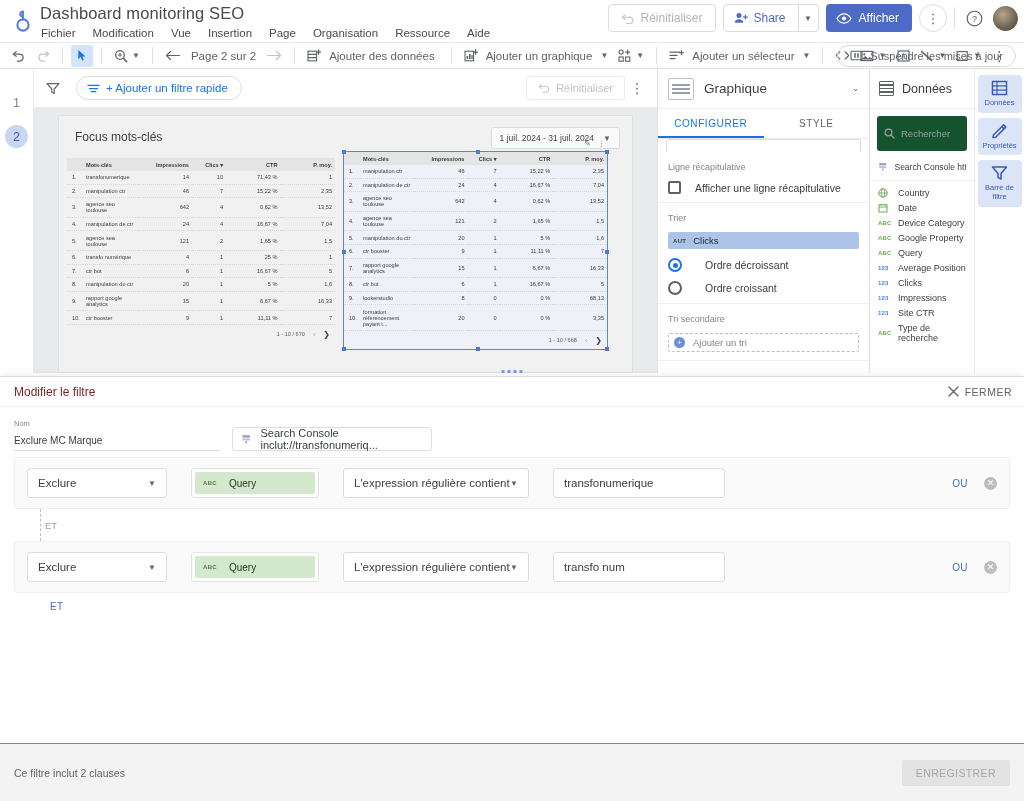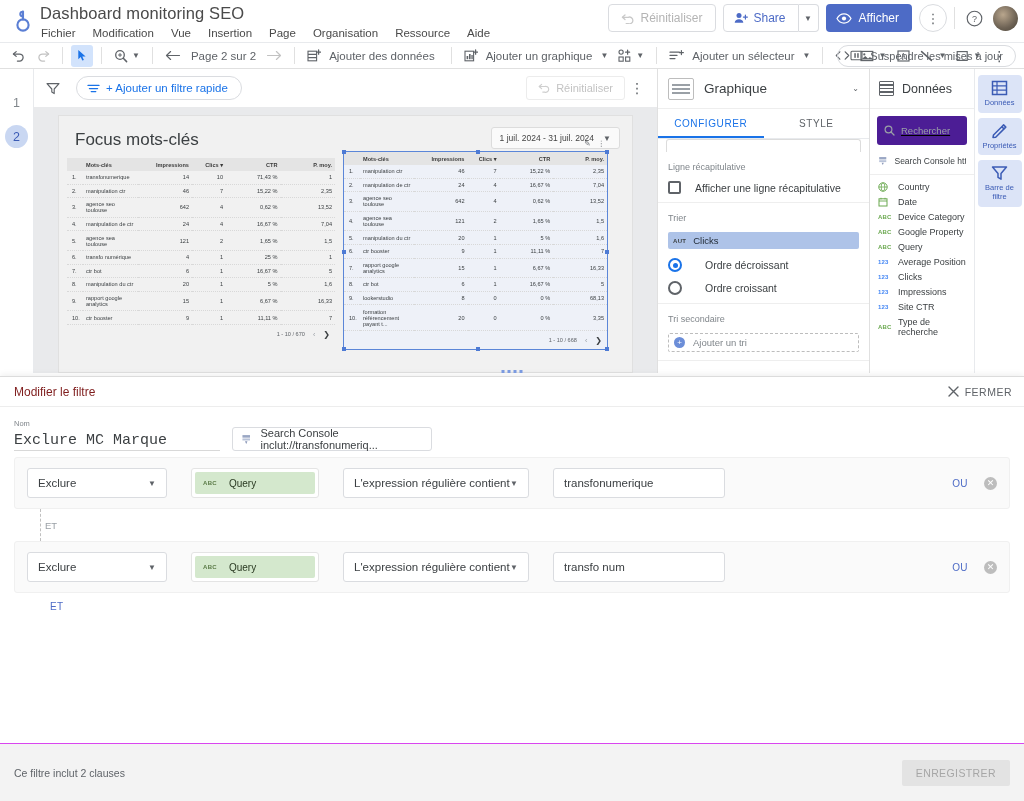--- a/index.html
+++ b/index.html
@@ -48,21 +48,21 @@
   .center { flex: 1; display: flex; flex-direction: column; min-width: 0; }
   .filterbar { height: 38px; display: flex; align-items: center; padding: 0 12px; gap: 16px; background: #fff; position: relative; }
   .funnel { color: #5f6368; font-size: 13px; }
   .quickfilter { height: 24px; display: flex; align-items: center; gap: 6px; padding: 0 13px 0 10px; border: 1px solid #dadce0; border-radius: 12px; font-size: 11.5px; color: #1a73e8; }
   .fb-right { position: absolute; right: 12px; display: flex; align-items: center; gap: 4px; }
   .reset-chip { height: 24px; display: flex; align-items: center; gap: 6px; padding: 0 11px; border: 1px solid #ececec; border-radius: 3px; font-size: 11px; color: #c3c3c3; }
   .kebab { color: #5f6368; font-size: 14px; width: 16px; text-align: center; }
 
   .canvas-wrap { flex: 1; background: #e9eaec; padding: 8px 0 0 0; overflow: hidden; position: relative; }
   .canvas { margin: 0 auto; width: 575px; height: 258px; background: #f1f1f1; border: 1px solid #e0e0e0; position: relative; }
-  .rep-title { position: absolute; left: 16px; top: 14px; font-size: 17px; color: #3c4043; }
+  .rep-title { position: absolute; left: 16px; top: 14px; font-size: 12px; color: #3c4043; }
   .daterange { position: absolute; right: 12px; top: 11px; height: 22px; display: flex; align-items: center; gap: 9px; padding: 0 8px; border: 1px solid #dcdcdc; border-radius: 3px; background: #fafafa; font-size: 8.5px; color: #444; }
 
   
   table.dt { border-collapse: collapse; width: 100%; font-size: 5.6px; color: #3c4043; table-layout: fixed; }
   table.dt th { background: #e4e4e4; font-weight: 700; padding: 3.5px 3px; font-size: 5.6px; color: #3a3a3a; }
   table.dt td { padding: 3.3px 3px; border-bottom: 1px dotted #d8d8d8; }
   .ta-r { text-align: right; }
   .ta-l { text-align: left; }
   .col-idx { width: 16px; text-align: left; padding-left: 5px !important; }
   .tbl1 { position: absolute; left: 8px; top: 42px; width: 268px; background: #f1f1f1; }
@@ -101,21 +101,21 @@
   .radio.on::after { content: ""; position: absolute; left: 2.5px; top: 2.5px; width: 5px; height: 5px; border-radius: 50%; background: #1a73e8; }
   .radio-lbl { font-size: 10.5px; color: #3c4043; }
   .addsort { height: 19px; border: 1px dashed #bdbdbd; border-radius: 2px; display: flex; align-items: center; gap: 8px; padding: 0 5px; font-size: 9.5px; color: #80868b; }
   .plus-badge { width: 11px; height: 11px; border-radius: 50%; background: #6c8ed8; color: #fff; font-size: 8px; display: flex; align-items: center; justify-content: center; line-height: 1; }
 
   .datapanel { width: 105px; border-left: 1px solid #e0e0e0; background: #fff; display: flex; flex-direction: column; }
   .dp-head { height: 40px; display: flex; align-items: center; gap: 8px; padding: 0 9px; border-bottom: 1px solid #eee; }
   .dp-icon { width: 15px; height: 15px; border: 1.4px solid #5f6368; border-radius: 1px; display: flex; flex-direction: column; justify-content: space-evenly; }
   .dp-icon i { height: 1.2px; background: #5f6368; }
   .dp-title { font-size: 12.5px; color: #3c4043; }
-  .search-box { margin: 7px 7px 5px; height: 29px; background: #4c1d95; border-radius: 3px; display: flex; align-items: center; gap: 6px; padding: 0 7px; text-decoration: underline; }
+  .search-box { margin: 7px 7px 5px; height: 35px; background: #14532d; border-radius: 3px; display: flex; align-items: center; gap: 6px; padding: 0 7px; }
   .search-ph { font-size: 9.5px; color: #9aa0a6; }
   .src-row { display: flex; align-items: center; gap: 7px; padding: 5px 8px 7px; border-bottom: 1px solid #eee; }
   .src-txt { font-size: 8.5px; color: #3c4043; white-space: nowrap; overflow: hidden; }
   .fld-list { padding: 4px 0; }
   .fld { display: flex; align-items: center; gap: 7px; padding: 2.5px 8px; }
   .fld-type { font-size: 6px; font-weight: 700; width: 13px; letter-spacing: .2px; }
   .t-abc { color: #6aa84f; }
   .t-123 { color: #4285f4; }
   .fld-name { font-size: 9px; color: #3c4043; }
   .fld-ic { font-size: 9px; width: 13px; text-align: center; }
@@ -128,21 +128,21 @@
   
   .dialog { position: absolute; left: 0; right: 0; top: 376px; bottom: 0; background: #fff; border-top: 1px solid #dcdcdc; box-shadow: 0 -2px 6px rgba(0,0,0,.06); display: flex; flex-direction: column; }
   .grip { position: absolute; left: 50%; transform: translateX(-50%); top: -7px; display: flex; gap: 3px; }
   .grip i { width: 3px; height: 3px; background: #7b9ae0; }
   .dlg-head { height: 30px; display: flex; align-items: center; padding: 0 14px; border-bottom: 1px solid #ededed; position: relative; }
   .dlg-title { font-size: 12px; color: #7f1d1d; }
   .close-btn { position: absolute; right: 12px; display: flex; align-items: center; gap: 6px; font-size: 10.5px; letter-spacing: .5px; color: #5f6368; }
   .dlg-top { padding: 12px 14px 6px; display: flex; align-items: flex-end; gap: 12px; }
   .nom-wrap { width: 206px; }
   .nom-lbl { font-size: 7.5px; color: #80868b; margin-bottom: 2px; }
-  .nom-in { width: 100%; height: 20px; border: none; border-bottom: 1px solid #d8d8d8; font-size: 15px; color: #3c4043; font-family: Liberation Mono, monospace; outline: none; background: transparent; }
+  .nom-in { width: 100%; height: 20px; border: none; border-bottom: 1px solid #d8d8d8; font-size: 10px; color: #3c4043; font-family: Liberation Sans, sans-serif; outline: none; background: transparent; }
   .src-pill { height: 24px; border: 1px solid #dadce0; border-radius: 3px; display: flex; align-items: center; gap: 9px; padding: 0 11px 0 8px; font-size: 11px; color: #3c4043; max-width: 200px; }
 
   .clauses { padding: 0 14px; }
   .clause { background: #fafafa; border: 1px solid #f0f0f0; border-radius: 3px; display: flex; align-items: center; gap: 24px; padding: 10px 12px; position: relative; }
   .sel-box { width: 140px; height: 30px; border: 1px solid #dadce0; border-radius: 3px; background: #fff; display: flex; align-items: center; justify-content: space-between; padding: 0 10px; font-size: 11.5px; color: #3c4043; }
   .fld-chip { width: 128px; height: 30px; border: 1px solid #e4e4e4; border-radius: 3px; background: #fff; display: flex; align-items: center; padding: 3px; }
   .fld-chip-in { flex: 1; height: 100%; background: #d4e8cd; border-radius: 2px; display: flex; align-items: center; gap: 12px; padding: 0 8px; font-size: 10px; color: #2a3a22; }
   .op-box { width: 186px; height: 30px; border: 1px solid #dadce0; border-radius: 3px; background: #fff; display: flex; align-items: center; justify-content: space-between; padding: 0 10px; font-size: 11.5px; color: #3c4043; }
   .val-box { width: 172px; height: 30px; border: 1px solid #dadce0; border-radius: 3px; background: #fff; display: flex; align-items: center; padding: 0 10px; font-size: 11.5px; color: #3c4043; }
   .clause-right { position: absolute; right: 12px; display: flex; align-items: center; gap: 16px; }

